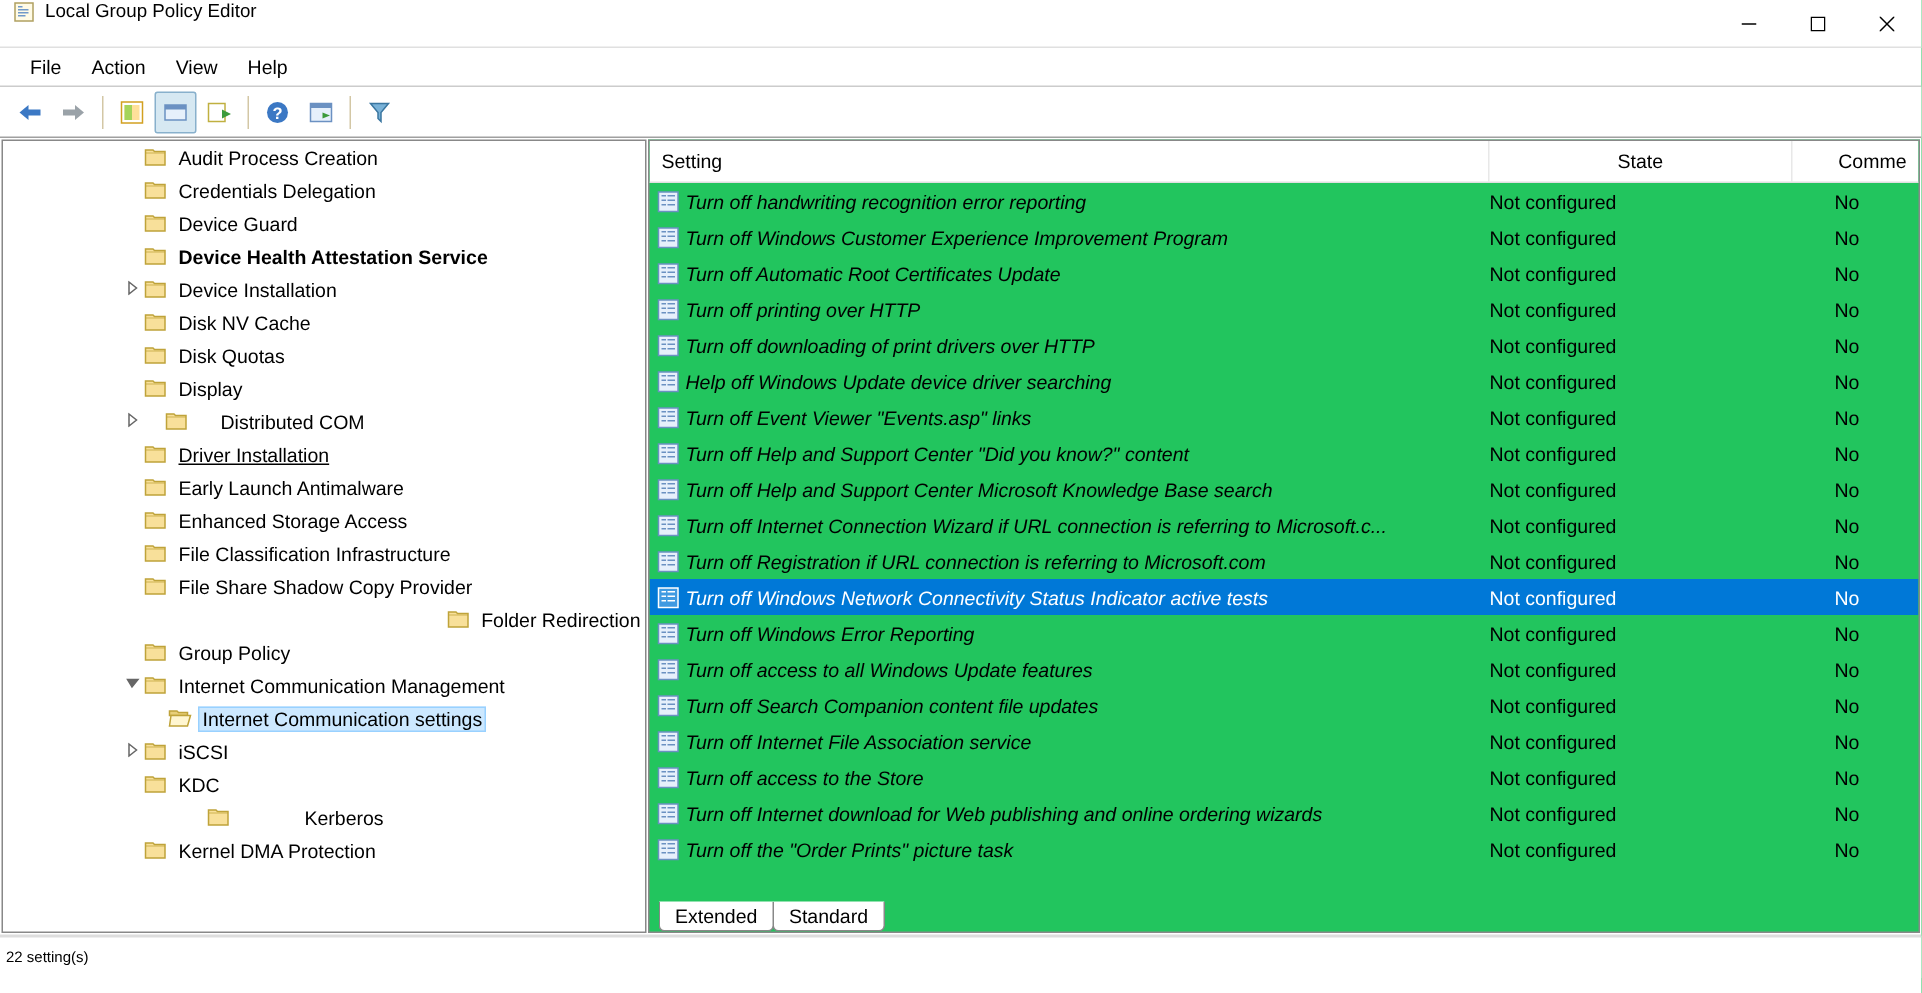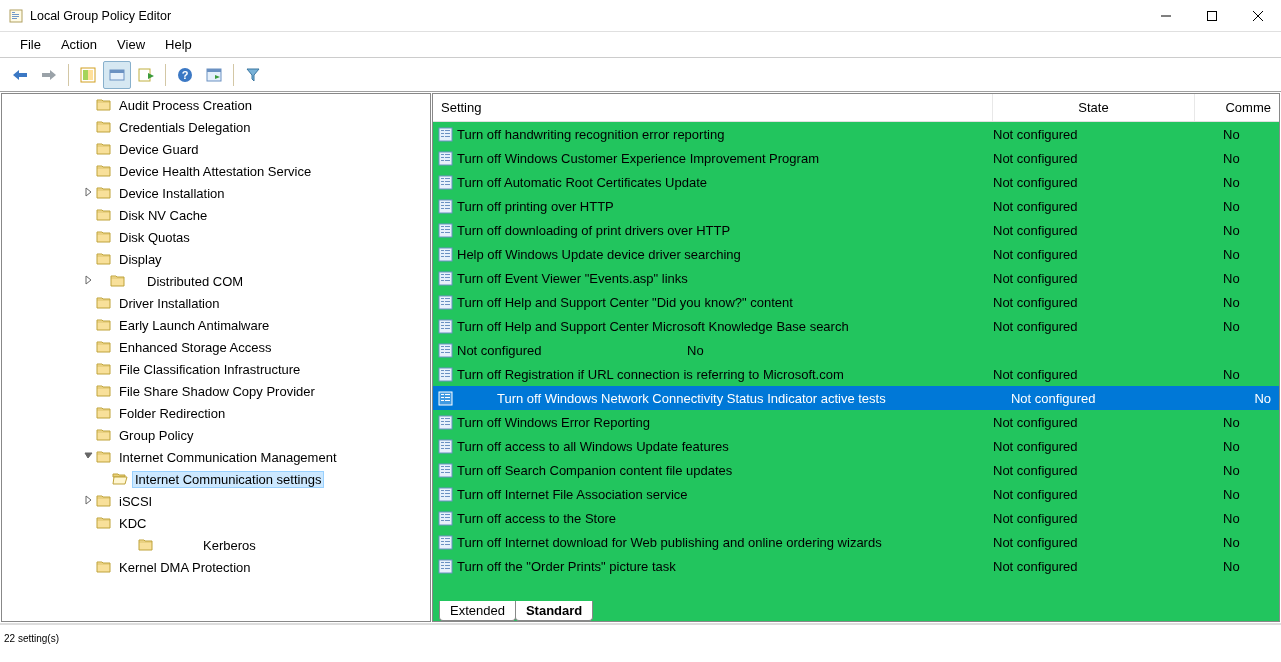--- a/index.html
+++ b/index.html
@@ -1,18 +1,18 @@
 <!DOCTYPE html>
 <html><head>
   <meta charset="utf-8">
   <style>
     * { margin: 0; padding: 0; box-sizing: border-box; }
     body { font-family: "Segoe UI", Tahoma, sans-serif; font-size: 12px; color: #000; background: #fff; overflow: hidden; width: 1281px; height: 662px; }
     
-    .titlebar { height: 32px; display: flex; align-items: center; padding: 0 0 0 8px; border-bottom: 1px solid #e0e0e0; background: #fff; }
+    .titlebar { height: 32px; display: flex; padding: 0 0 0 8px; border-bottom: 1px solid #e0e0e0; background: #fff; }
     .titlebar-icon { width: 16px; height: 16px; margin-right: 6px; display: inline-flex; align-items: center; justify-content: center; }
     .titlebar-title { font-size: 12.5px; flex: 1; }
     .winbtns { display: flex; margin-left: auto; }
     .winbtn { width: 46px; height: 32px; display: flex; align-items: center; justify-content: center; }
     .winbtn svg { stroke: #000; }
 
     .menubar { height: 26px; display: flex; align-items: center; padding: 0 10px; gap: 0; border-bottom: 1px solid #ccc; }
     .menubar-item { padding: 4px 10px; font-size: 13px; }
 
     .toolbar { height: 34px; display: flex; align-items: center; padding: 0 6px; gap: 1px; border-bottom: 1px solid #a0a0a0; background: #fff; }
@@ -34,32 +34,32 @@
 
     .list-area { flex: 1; overflow: hidden; position: relative; }
     .list-headers { display: flex; height: 28px; border-bottom: 1px solid #e0e0e0; font-size: 13px; align-items: center; background: #fff; }
     .lh-setting { width: 560px; padding-left: 8px; border-right: 1px solid #e8e8e8; height: 100%; display: flex; align-items: center; }
     .lh-state { width: 202px; text-align: center; border-right: 1px solid #e8e8e8; height: 100%; display: flex; align-items: center; justify-content: center; }
     .lh-comment { flex: 1; text-align: right; padding-right: 8px; height: 100%; display: flex; align-items: center; justify-content: flex-end; }
 
     .list-body { overflow-x: auto; overflow-y: auto; height: 463px; }
     .list-inner { width: 820px; min-width: 100%; }
     .row { display: flex; align-items: center; height: 24px; font-size: 13px; }
-    .row.selected { background: #0078d7; color: #fff; gap: 40px; }
+    .row.selected { background: #0078d7; color: #fff; }
     .row .ricn { width: 16px; height: 16px; margin: 0 4px 0 4px; flex-shrink: 0; display: inline-flex; align-items: center; justify-content: center; }
-    .row .rsetting { width: 536px; overflow: hidden; text-overflow: ellipsis; white-space: nowrap; }
+    .row .rsetting { width: 536px; overflow: hidden; text-overflow: ellipsis; white-space: nowrap; font-style: italic; }
     .row .rstate { width: 230px; overflow: hidden; white-space: nowrap; }
     .row .rcomment { flex: 1; text-align: left; padding-right: 8px; white-space: nowrap; }
 
     .hscroll-container { height: 17px; overflow-x: scroll; overflow-y: hidden; }
     .hscroll-inner { width: 1200px; height: 1px; }
 
     .tabs-row { height: 24px; display: flex; align-items: flex-end; padding-left: 6px; }
     .tab { border: 1px solid #888; border-top: none; padding: 2px 10px; font-size: 13px; position: relative; top: 0; background: #fff; margin-right: -1px; border-radius: 0 0 4px 4px; }
-    .tab.active { background: #fff; font-weight: bold; }
+    .tab.active { background: #fff; }
     .tab.inactive {}
 
     .statusbar { height: 28px; display: flex; align-items: center; padding-left: 4px; font-size: 10px; background: #fff; border-top: 1px solid #ddd; }
 
     
     ::-webkit-scrollbar { width: 17px; height: 17px; }
     ::-webkit-scrollbar-track { background: #f0f0f0; }
     ::-webkit-scrollbar-thumb { background: #c2c3c9; }
     ::-webkit-scrollbar-button { background: #f0f0f0; height: 17px; width: 17px; }
   </style>
@@ -186,21 +186,21 @@
           <div class="tree-item" style="padding-left: 80px;">
             <span class="tw"></span>
             <span class="fold-icon">
               <svg width="16" height="16" viewBox="0 0 16 16">
                 <path d="M1 3 L6 3 L7 4 L14 4 L14 13 L1 13 Z" fill="#f8e09a" stroke="#bfa33a"></path>
                 <path d="M1 5 L14 5" stroke="#bfa33a" opacity="0.5"></path>
               </svg>
             </span>
             <span class="label">Device Guard</span>
           </div>
-          <div class="tree-item" style="padding-left: 80px;">
+          <div class="tree-item" style="padding-left: 80px; font-weight: bold;">
             <span class="tw"></span>
             <span class="fold-icon">
               <svg width="16" height="16" viewBox="0 0 16 16">
                 <path d="M1 3 L6 3 L7 4 L14 4 L14 13 L1 13 Z" fill="#f8e09a" stroke="#bfa33a"></path>
                 <path d="M1 5 L14 5" stroke="#bfa33a" opacity="0.5"></path>
               </svg>
             </span>
             <span class="label">Device Health Attestation Service</span>
           </div>
           <div class="tree-item" style="padding-left: 80px;">
@@ -250,21 +250,21 @@
                 <path d="M2 1 L7 5 L2 9 Z" fill="none" stroke="#666"></path>
               </svg></span>
             <span class="fold-icon">
               <svg width="16" height="16" viewBox="0 0 16 16">
                 <path d="M1 3 L6 3 L7 4 L14 4 L14 13 L1 13 Z" fill="#f8e09a" stroke="#bfa33a"></path>
                 <path d="M1 5 L14 5" stroke="#bfa33a" opacity="0.5"></path>
               </svg>
             </span>
             <span class="label">Distributed COM</span>
           </div>
-          <div class="tree-item" style="padding-left: 80px;">
+          <div class="tree-item" style="padding-left: 80px; text-decoration: underline;">
             <span class="tw"></span>
             <span class="fold-icon">
               <svg width="16" height="16" viewBox="0 0 16 16">
                 <path d="M1 3 L6 3 L7 4 L14 4 L14 13 L1 13 Z" fill="#f8e09a" stroke="#bfa33a"></path>
                 <path d="M1 5 L14 5" stroke="#bfa33a" opacity="0.5"></path>
               </svg>
             </span>
             <span class="label">Driver Installation</span>
           </div>
           <div class="tree-item" style="padding-left: 80px;">
@@ -300,21 +300,21 @@
           <div class="tree-item" style="padding-left: 80px;">
             <span class="tw"></span>
             <span class="fold-icon">
               <svg width="16" height="16" viewBox="0 0 16 16">
                 <path d="M1 3 L6 3 L7 4 L14 4 L14 13 L1 13 Z" fill="#f8e09a" stroke="#bfa33a"></path>
                 <path d="M1 5 L14 5" stroke="#bfa33a" opacity="0.5"></path>
               </svg>
             </span>
             <span class="label">File Share Shadow Copy Provider</span>
           </div>
-          <div class="tree-item" style="padding-left: 80px;">
+          <div class="tree-item" style="padding-left: 80px; justify-content: flex-end;">
             <span class="tw"></span>
             <span class="fold-icon">
               <svg width="16" height="16" viewBox="0 0 16 16">
                 <path d="M1 3 L6 3 L7 4 L14 4 L14 13 L1 13 Z" fill="#f8e09a" stroke="#bfa33a"></path>
                 <path d="M1 5 L14 5" stroke="#bfa33a" opacity="0.5"></path>
               </svg>
             </span>
             <span class="label">Folder Redirection</span>
           </div>
           <div class="tree-item" style="padding-left: 80px;">
@@ -553,20 +553,21 @@
                 <svg width="15" height="15" viewBox="0 0 15 15">
                   <rect x="1" y="1" width="13" height="13" fill="#e6f0fb" stroke="#6b91c2" fill-opacity="1"></rect>
                   <rect x="3" y="3" width="3" height="1" fill="#6b91c2"></rect>
                   <rect x="7" y="3" width="5" height="1" fill="#6b91c2"></rect>
                   <rect x="3" y="6" width="3" height="1" fill="#6b91c2"></rect>
                   <rect x="7" y="6" width="5" height="1" fill="#6b91c2"></rect>
                   <rect x="3" y="9" width="3" height="1" fill="#6b91c2"></rect>
                   <rect x="7" y="9" width="5" height="1" fill="#6b91c2"></rect>
                 </svg>
               </span>
+              <span class="rsetting">Turn off Internet Connection Wizard if URL connection is referring to Microsoft.c...</span>
               <span class="rstate">Not configured</span>
               <span class="rcomment">No</span>
             </div>
             <div class="row">
               <span class="ricn">
                 <svg width="15" height="15" viewBox="0 0 15 15">
                   <rect x="1" y="1" width="13" height="13" fill="#e6f0fb" stroke="#6b91c2" fill-opacity="1"></rect>
                   <rect x="3" y="3" width="3" height="1" fill="#6b91c2"></rect>
                   <rect x="7" y="3" width="5" height="1" fill="#6b91c2"></rect>
                   <rect x="3" y="6" width="3" height="1" fill="#6b91c2"></rect>

